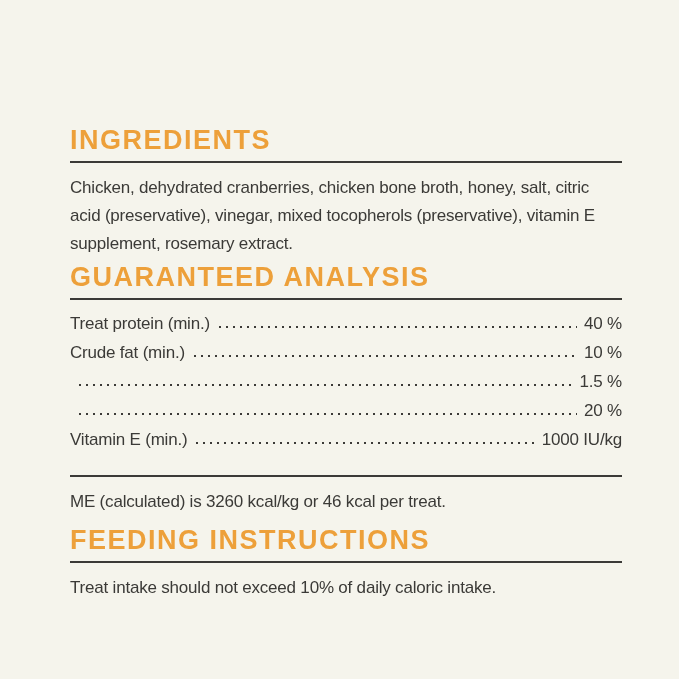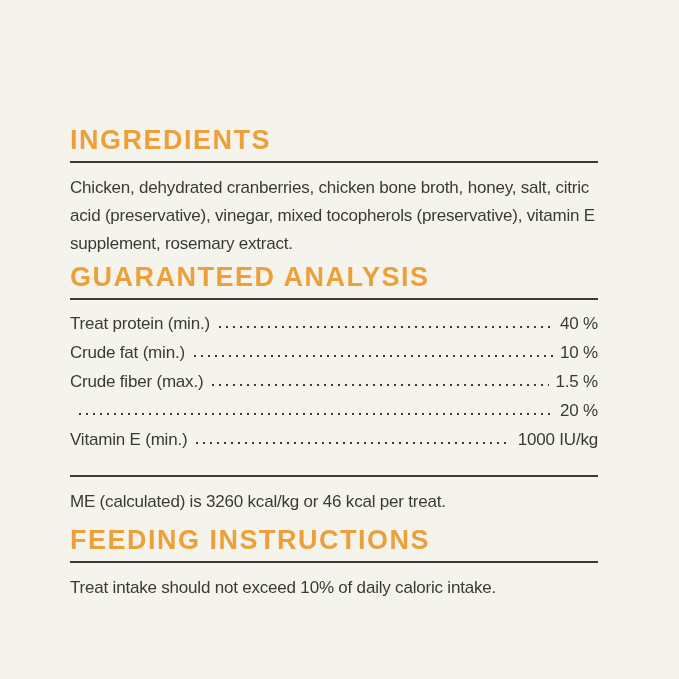--- a/index.html
+++ b/index.html
@@ -11,21 +11,21 @@
     height: 679px;
     background: #f5f4ec;
     font-family: "Liberation Sans", sans-serif;
     color: #3b3a37;
     overflow: hidden;
   }
   .label-panel {
     box-sizing: border-box;
     width: 679px;
     height: 679px;
-    padding: 128px 81px 0 70px;
+    padding: 128px 57px 0 70px;
   }
   .section { margin: 0; }
   .section-title {
     margin: 0;
     font-size: 27px;
     line-height: 25px;
     font-weight: 800;
     letter-spacing: 1.5px;
     color: #eda03a;
     text-transform: uppercase;
@@ -81,21 +81,20 @@
         <span class="ga-label">Treat protein (min.)</span>
         <span class="ga-dots"></span>
         <span class="ga-value">40 %</span>
       </div>
       <div class="ga-row">
         <span class="ga-label">Crude fat (min.)</span>
         <span class="ga-dots"></span>
         <span class="ga-value">10 %</span>
       </div>
       <div class="ga-row">
-        <span class="ga-label">Crude fiber (max.)</span>
         <span class="ga-dots"></span>
         <span class="ga-value">1.5 %</span>
       </div>
       <div class="ga-row">
         <span class="ga-dots"></span>
         <span class="ga-value">20 %</span>
       </div>
       <div class="ga-row">
         <span class="ga-label">Vitamin E (min.)</span>
         <span class="ga-dots"></span>

